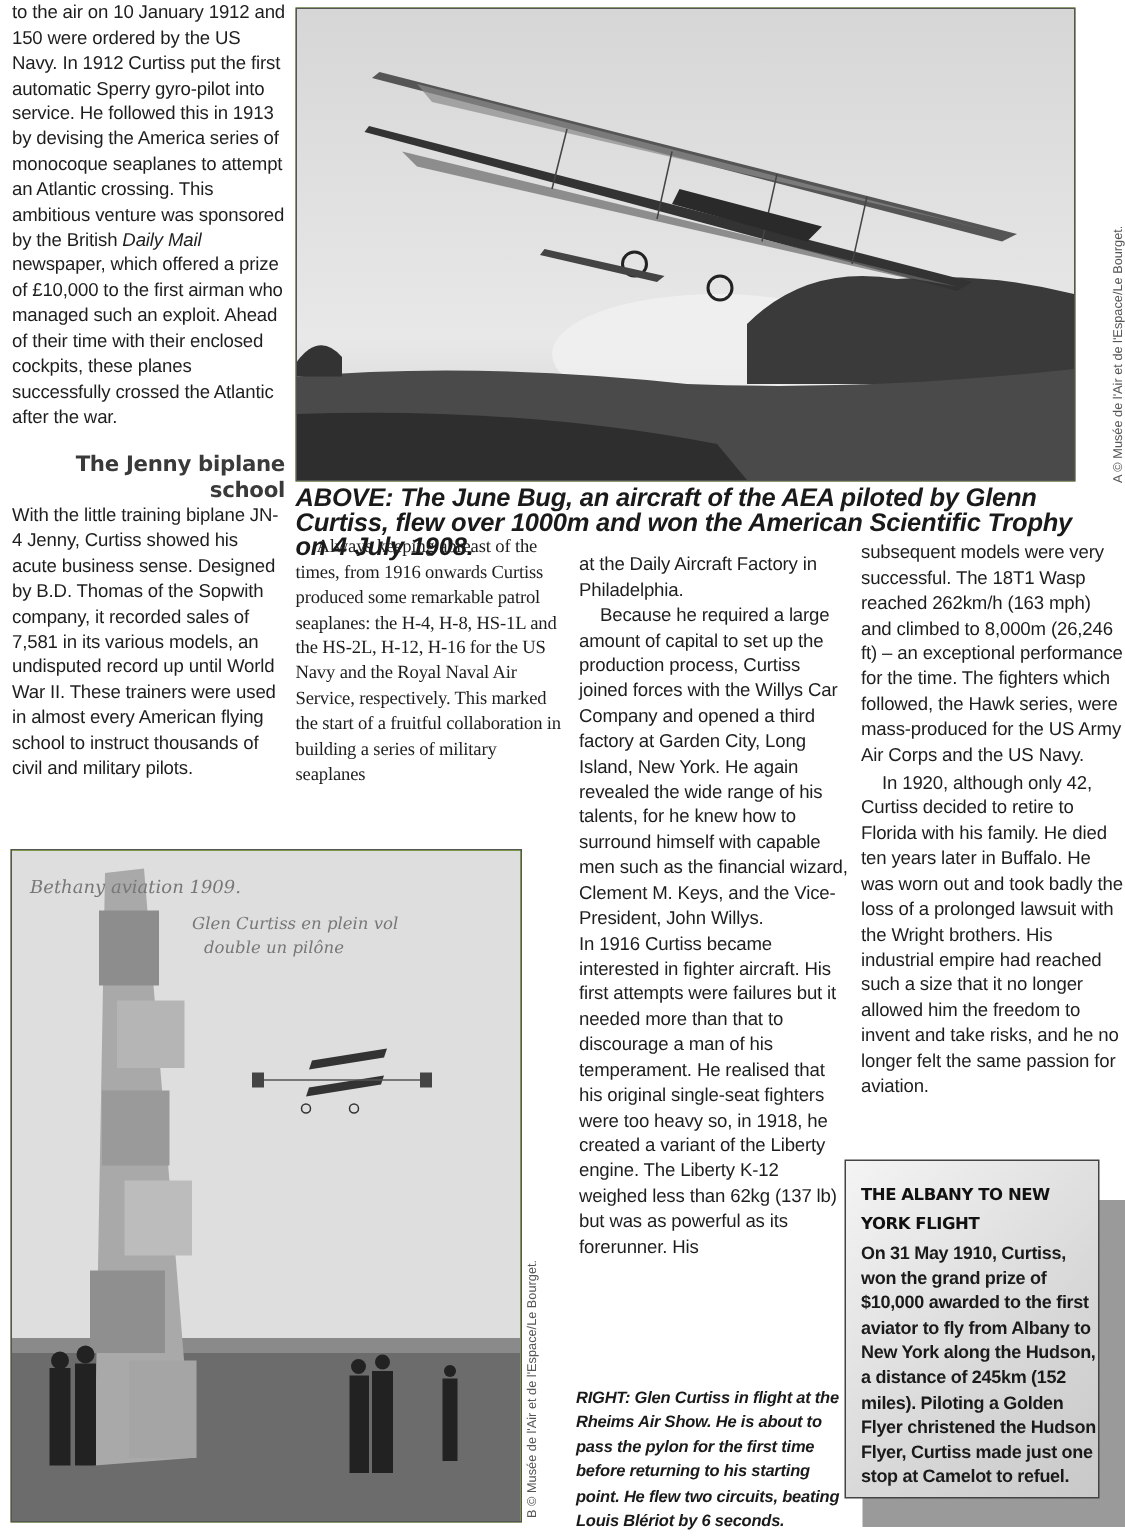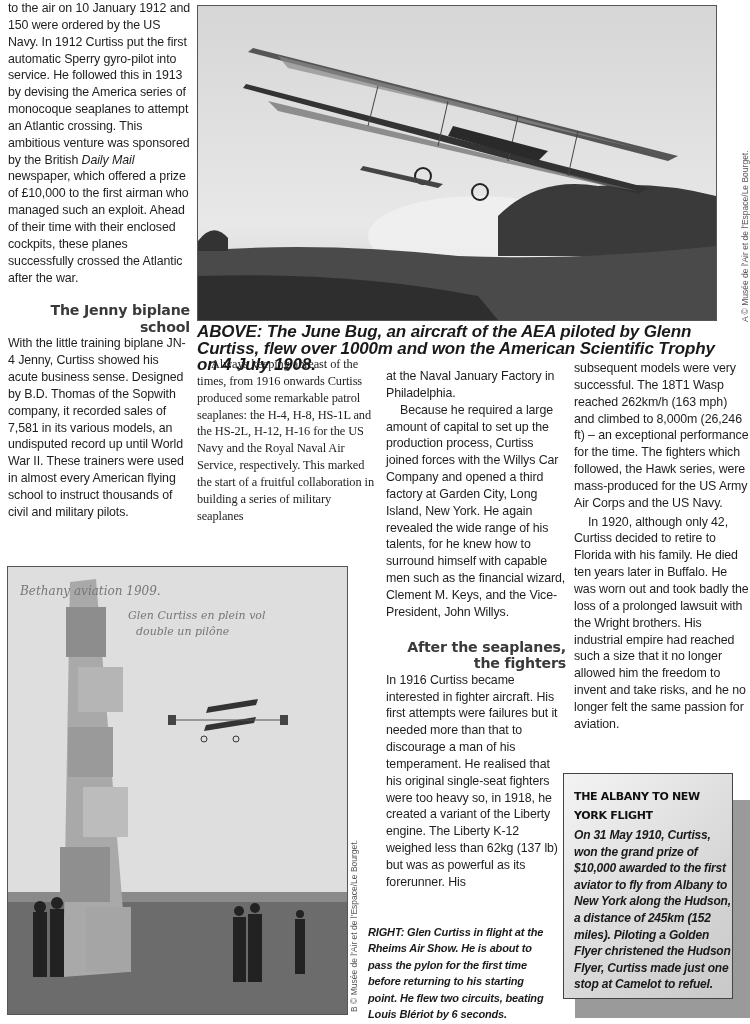--- a/index.html
+++ b/index.html
@@ -9,21 +9,21 @@
   .col p { margin:0; }
   .indent { text-indent:14px; }
   .head { font-family:"DejaVu Sans", sans-serif; font-weight:bold; font-size:14.2px; line-height:16.5px; color:#3a3a3a; margin:0; letter-spacing:-0.2px;text-align:right; }
   .photo { position:absolute; border:1px solid #555; overflow:hidden; background:#84cc16; }
   .caption { position:absolute; font-weight:bold; font-style:italic; font-size:17px; line-height:16.5px; color:#1a1a1a; letter-spacing:-0.15px; }
   .credit { position:absolute; font-size:8.5px; color:#555; white-space:nowrap; transform-origin:left top; transform:rotate(-90deg); }
   .sidebar-shadow { position:absolute; left:575px; top:800px; width:175px; height:218px; background:#9a9a9a; }
   .sidebar-box { position:absolute; left:563px; top:773px; width:170px; height:226px; border:1px solid #444;
                  background:linear-gradient(135deg,#f4f4f4 0%,#d8d8d8 60%,#c8c8c8 100%); padding:0 0 0 10px; box-sizing:border-box; }
   .sb-title { font-family:"DejaVu Sans", sans-serif; font-weight:bold; font-size:11px; line-height:19px; color:#111; margin-top:13px; letter-spacing:-0.3px; }
-  .sb-body { font-weight:bold; font-style:italic; font-size:12px; line-height:16.6px; color:#1a1a1a; margin-top:2px; letter-spacing:-0.2px; }
+  .sb-body { font-weight:bold; font-size:12px; line-height:16.6px; color:#1a1a1a; margin-top:2px; letter-spacing:-0.2px; }
   .ital { font-style:italic; }
 </style>
 </head>
 <body>
 
 <div class="col" style="left:8px; top:0px; width:182px;">
   <p><span>to the air on 10 January 1912 and 150 were ordered by the US Navy. In 1912 Curtiss put the first automatic Sperry gyro-pilot into service. He followed this in 1913 by devising the America series of monocoque seaplanes to attempt an Atlantic crossing. This ambitious venture was sponsored by the British </span><span class="ital">Daily Mail</span><span> newspaper, which offered a prize of £10,000 to the first airman who managed such an exploit. Ahead of their time with their enclosed cockpits, these planes successfully crossed the Atlantic after the war.</span></p>
   <h2 class="head" style="margin-top:16px;">The Jenny biplane school</h2>
   <p>With the little training biplane JN-4 Jenny, Curtiss showed his acute business sense. Designed by B.D. Thomas of the Sopwith company, it recorded sales of 7,581 in its various models, an undisputed record up until World War II. These trainers were used in almost every American flying school to instruct thousands of civil and military pilots.</p>
 </div>
@@ -58,23 +58,22 @@
   </svg>
 </div>
 <div class="credit" style="left:740px; top:322px;">A © Musée de l'Air et de l'Espace/Le Bourget.</div>
 <div class="caption" style="left:197px; top:324px; width:520px;">ABOVE: The June Bug, an aircraft of the AEA piloted by Glenn Curtiss, flew over 1000m and won the American Scientific Trophy on 4 July 1908.</div>
 
 <div class="col" style="left:197px; top:356px; width:178px;font-family:Liberation Serif, serif;">
   <p class="indent">Always keeping abreast of the times, from 1916 onwards Curtiss produced some remarkable patrol seaplanes: the H-4, H-8, HS-1L and the HS-2L, H-12, H-16 for the US Navy and the Royal Naval Air Service, respectively. This marked the start of a fruitful collaboration in building a series of military seaplanes</p>
 </div>
 
 <div class="col" style="left:386px; top:368px; width:180px;">
-  <p>at the Naval January Factory in Philadelphia.</p>
+  <p>at the Daily Aircraft Factory in Philadelphia.</p>
   <p class="indent">Because he required a large amount of capital to set up the production process, Curtiss joined forces with the Willys Car Company and opened a third factory at Garden City, Long Island, New York. He again revealed the wide range of his talents, for he knew how to surround himself with capable men such as the financial wizard, Clement M. Keys, and the Vice-President, John Willys.</p>
-  <h2 class="head" style="margin-top:18px;">After the seaplanes, the fighters</h2>
   <p>In 1916 Curtiss became interested in fighter aircraft. His first attempts were failures but it needed more than that to discourage a man of his temperament. He realised that his original single-seat fighters were too heavy so, in 1918, he created a variant of the Liberty engine. The Liberty K-12 weighed less than 62kg (137 lb) but was as powerful as its forerunner. His</p>
 </div>
 
 <div class="col" style="left:574px; top:360px; width:176px;">
   <p>subsequent models were very successful. The 18T1 Wasp reached 262km/h (163 mph) and climbed to 8,000m (26,246 ft) – an exceptional performance for the time. The fighters which followed, the Hawk series, were mass-produced for the US Army Air Corps and the US Navy.</p>
   <p class="indent" style="margin-top:2px;">In 1920, although only 42, Curtiss decided to retire to Florida with his family. He died ten years later in Buffalo. He was worn out and took badly the loss of a prolonged lawsuit with the Wright brothers. His industrial empire had reached such a size that it no longer allowed him the freedom to invent and take risks, and he no longer felt the same passion for aviation.</p>
 </div>
 
 <div class="photo" style="left:7px; top:566px; width:339px; height:447px;">
   <svg width="339" height="447" viewBox="0 0 339 447">
@@ -108,19 +107,19 @@
         <circle cx="247" cy="341" r="5"></circle>
       <rect x="287" y="352" width="10" height="55"></rect>
         <circle cx="292" cy="347" r="4"></circle>
     </g>
     <text x="12" y="28" font-family="DejaVu Serif, serif" font-style="italic" font-size="12" fill="#777">Bethany aviation 1909.</text>
     <text x="120" y="52" font-family="DejaVu Serif, serif" font-style="italic" font-size="11" fill="#777">Glen Curtiss en plein vol</text>
     <text x="128" y="68" font-family="DejaVu Serif, serif" font-style="italic" font-size="11" fill="#777">double un pilône</text>
   </svg>
 </div>
 <div class="credit" style="left:349px; top:1012px;">B © Musée de l'Air et de l'Espace/Le Bourget.</div>
-<div class="caption" style="left:368px; top:924px; width:178px; font-size:11px; line-height:16.4px;">RIGHT: Glen Curtiss in flight at the Rheims Air Show. He is about to pass the pylon for the first time before returning to his starting point. He flew two circuits, beating Louis Blériot by 6 seconds.</div>
+<div class="caption" style="left:384px; top:924px; width:178px; font-size:11px; line-height:16.4px;">RIGHT: Glen Curtiss in flight at the Rheims Air Show. He is about to pass the pylon for the first time before returning to his starting point. He flew two circuits, beating Louis Blériot by 6 seconds.</div>
 
 <div class="sidebar-shadow"></div>
 <div class="sidebar-box">
   <div class="sb-title">THE ALBANY TO NEW YORK FLIGHT</div>
   <div class="sb-body">On 31 May 1910, Curtiss, won the grand prize of $10,000 awarded to the first aviator to fly from Albany to New York along the Hudson, a distance of 245km (152 miles). Piloting a Golden Flyer christened the Hudson Flyer, Curtiss made just one stop at Camelot to refuel.</div>
 </div>
 
 </body></html>

